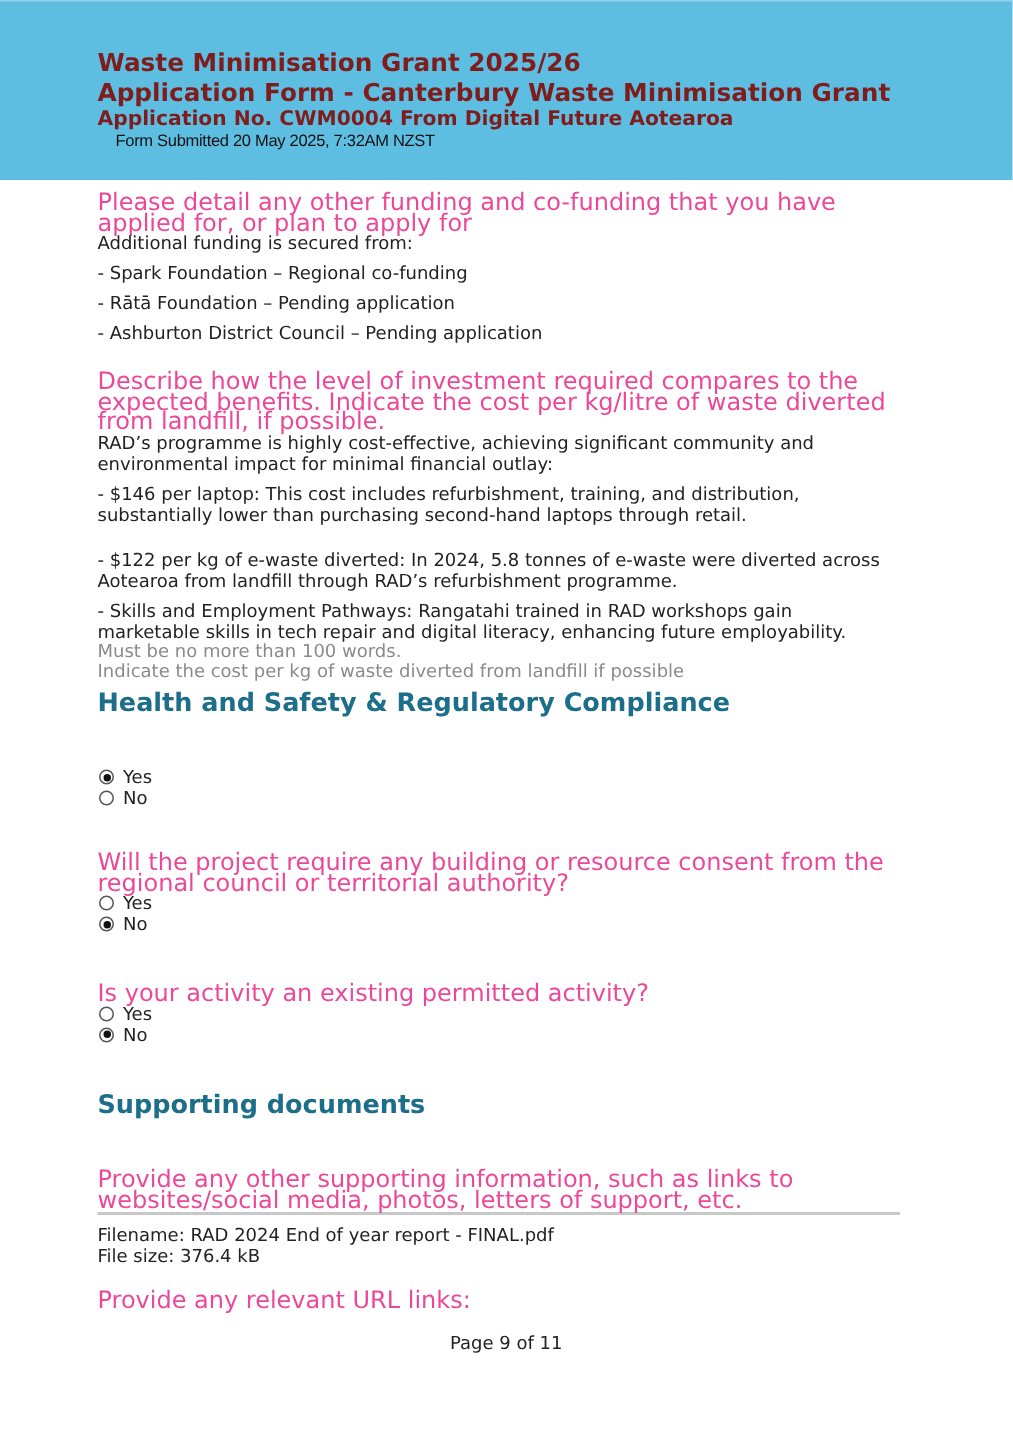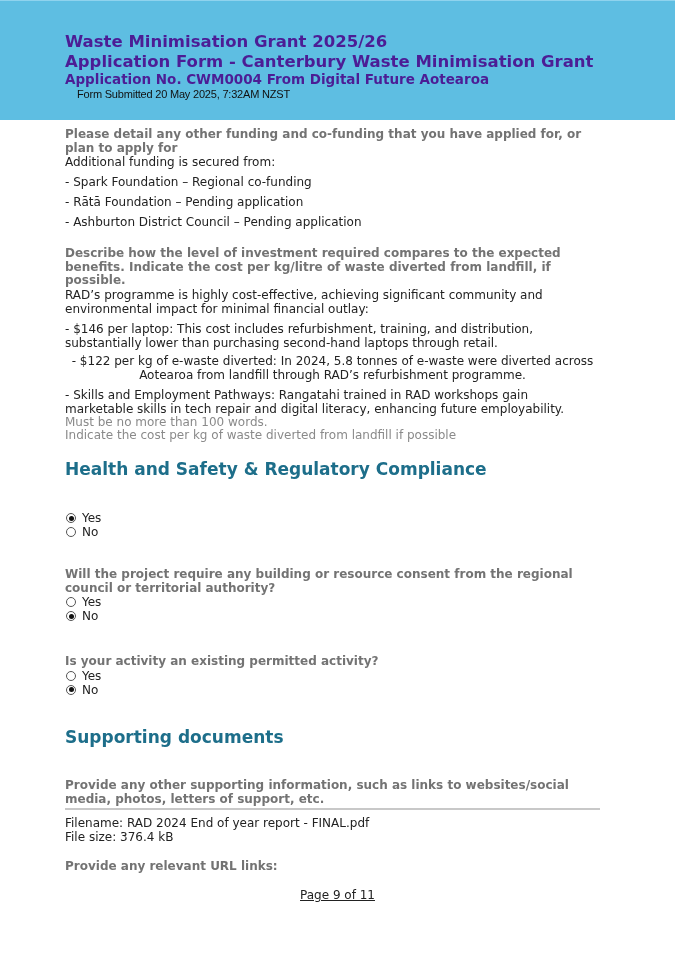--- a/index.html
+++ b/index.html
@@ -4,42 +4,42 @@
 <style>
   html, body { margin: 0; padding: 0; }
   body {
     width: 675px; height: 955px; background: #ffffff; position: relative; overflow: hidden;
     font-family: "DejaVu Sans", sans-serif; color: #1a1a1a;
   }
   .header {
     position: absolute; left: 0; top: 0; width: 675px; height: 119px;
     background: #5ebee2; border-top: 1px solid #8fd3ee;
   }
-  .h-title { position: absolute; left: 65px; font-weight: bold; color: #4c1d95; white-space: nowrap; }
+  .h-title { position: absolute; left: 65px; font-weight: bold; color: #7f1d1d; white-space: nowrap; }
   .h1 { top: 31px; font-size: 16.5px; }
   .h2 { top: 51px; font-size: 16.5px; }
   .h3 { top: 70px; font-size: 13.5px; }
   .h4 { position: absolute; left: 65px; top: 87px; font-family: "Liberation Sans", sans-serif; font-size: 11px; color: #111; letter-spacing: -0.2px; padding-left: 12px; }
 
   .content { position: absolute; left: 65px; width: 535px; }
-  .q { font-weight: bold; font-size: 12px; line-height: 13.5px; color: #737373; }
+  .q { font-weight: normal; font-size: 16px; line-height: 13.5px; color: #ec4899; }
   .a { font-size: 12px; line-height: 14px; color: #222; }
   .hint { font-size: 12px; line-height: 13px; color: #8a8a8a; }
   .section-title { position: absolute; left: 65px; font-size: 17px; font-weight: bold; color: #1d6e8a; }
   .radio-row { display: flex; align-items: center; font-size: 12px; line-height: 14px; color: #222; }
   .radio {
     width: 8px; height: 8px; border: 1px solid #555; border-radius: 50%;
     margin: 0 6px 0 1px; position: relative; box-sizing: content-box;
   }
   .radio.checked::after {
     content: ""; position: absolute; left: 1.5px; top: 1.5px; width: 5px; height: 5px;
     border-radius: 50%; background: #111;
   }
   .divider { border-bottom: 2px solid #c8c8c8; margin-top: 2px; }
-  .footer { position: absolute; left: 0; width: 675px; top: 888px; text-align: center; font-size: 12px; color: #222; text-decoration: underline; }
+  .footer { position: absolute; left: 0; width: 675px; top: 888px; text-align: center; font-size: 12px; color: #222; }
   p { margin: 0; }
 </style>
 </head>
 <body>
 
 <div class="header">
   <div class="h-title h1">Waste Minimisation Grant 2025/26</div>
   <div class="h-title h2">Application Form - Canterbury Waste Minimisation Grant</div>
   <div class="h-title h3">Application No. CWM0004 From Digital Future Aotearoa</div>
   <div class="h4">Form Submitted 20 May 2025, 7:32AM NZST</div>
@@ -50,21 +50,21 @@
   <p class="a">Additional funding is secured from:</p>
   <p class="a" style="margin-top:6px;">- Spark Foundation – Regional co-funding</p>
   <p class="a" style="margin-top:6px;">- Rātā Foundation – Pending application</p>
   <p class="a" style="margin-top:6px;">- Ashburton District Council – Pending application</p>
 </div>
 
 <div class="content" style="top:247px;">
   <p class="q">Describe how the level of investment required compares to the expected benefits. Indicate the cost per kg/litre of waste diverted from landfill, if possible.</p>
   <p class="a">RAD’s programme is highly cost-effective, achieving significant community and environmental impact for minimal financial outlay:</p>
   <p class="a" style="margin-top:6px;">- $146 per laptop: This cost includes refurbishment, training, and distribution, substantially lower than purchasing second-hand laptops through retail.</p>
-  <p class="a" style="margin-top:4px;text-align:center;">- $122 per kg of e-waste diverted: In 2024, 5.8 tonnes of e-waste were diverted across Aotearoa from landfill through RAD’s refurbishment programme.</p>
+  <p class="a" style="margin-top:16px;">- $122 per kg of e-waste diverted: In 2024, 5.8 tonnes of e-waste were diverted across Aotearoa from landfill through RAD’s refurbishment programme.</p>
   <p class="a" style="margin-top:6px;">- Skills and Employment Pathways: Rangatahi trained in RAD workshops gain marketable skills in tech repair and digital literacy, enhancing future employability.</p>
   <p class="hint">Must be no more than 100 words.</p>
   <p class="hint">Indicate the cost per kg of waste diverted from landfill if possible</p>
 </div>
 
 <div class="section-title" style="top:459px;">Health and Safety &amp; Regulatory Compliance</div>
 
 <div class="content" style="top:511px;">
   <div class="radio-row">
     <span class="radio checked"></span>

